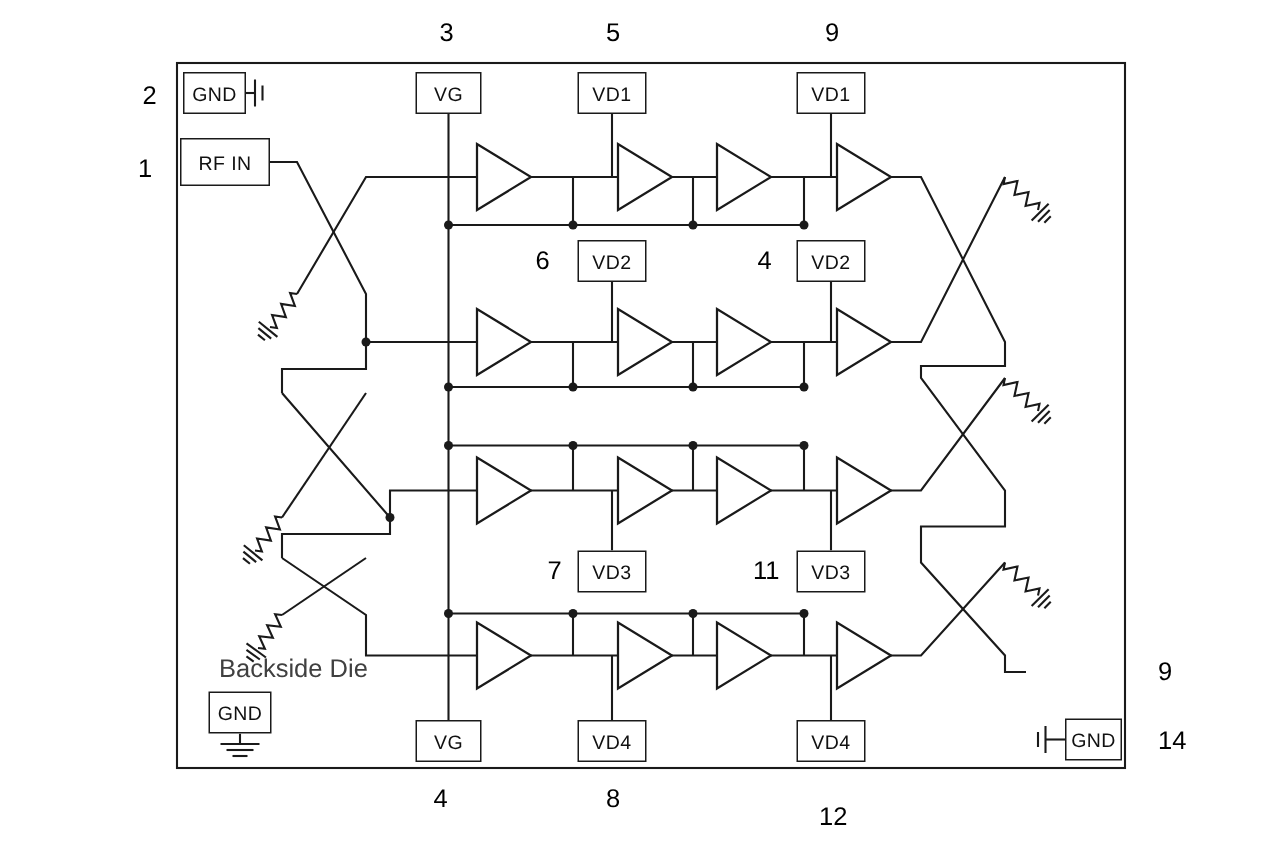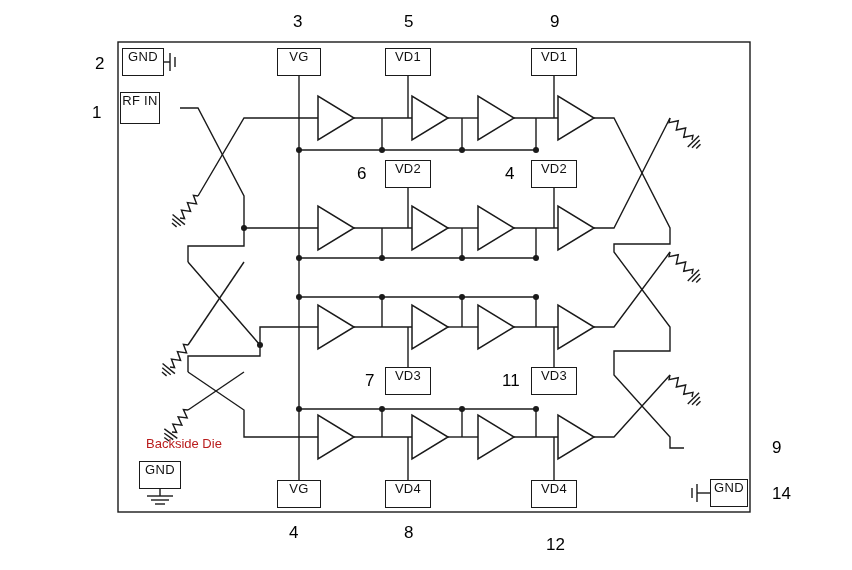--- a/index.html
+++ b/index.html
@@ -1,21 +1,21 @@
 <!DOCTYPE html>
 <html><head>
 <meta charset="utf-8">
 <style>
   *{box-sizing:border-box}
   html,body{margin:0;padding:0;background:#fff;font-family:"Liberation Sans",sans-serif}
   .stage{position:relative;width:852px;height:570px;background:#fff;overflow:hidden}
   .stage svg{position:absolute;left:0;top:0}
-  .pinbox{position:absolute;border:1.5px solid #1a1a1a;background:#fff;display:flex;align-items:flex-start;justify-content:center;font-size:13px;color:#111;letter-spacing:.3px;white-space:nowrap}
+  .pinbox{position:absolute;border:1.5px solid #1a1a1a;background:#fff;display:flex;align-items:center;justify-content:center;font-size:13px;color:#111;letter-spacing:.3px;white-space:nowrap}
   .pinnum{position:absolute;font-size:17px;color:#000;line-height:1}
-  .note{position:absolute;font-size:13px;color:#b91c1c;line-height:1}
+  .note{position:absolute;font-size:17px;color:#404040;line-height:1}
   .wire{fill:none;stroke:#1a1a1a;stroke-width:1.4}
 </style>
 </head>
 <body>
 
 <div class="stage">
 
   <svg id="wires" width="852" height="570" viewBox="0 0 852 570">
       <rect x="118" y="42" width="632" height="470" class="wire"></rect>
       <path d="M180,108 L198,108 L244,196 L244,228 L318,228" class="wire"></path>
@@ -142,21 +142,21 @@
       <line x1="151" y1="500" x2="169" y2="500" class="wire"></line>
       <line x1="155" y1="504" x2="165" y2="504" class="wire"></line>
       <line x1="164" y1="62" x2="170" y2="62" class="wire"></line>
       <line x1="170" y1="53" x2="170" y2="71" class="wire"></line>
       <line x1="175" y1="57" x2="175" y2="67" class="wire"></line>
       <line x1="692" y1="488" x2="692" y2="498" class="wire"></line>
       <line x1="697" y1="484" x2="697" y2="502" class="wire"></line>
       <line x1="697" y1="493" x2="710" y2="493" class="wire"></line>
     </svg>
 
-  <div class="pinbox" style="left:120px;top:92px;width:40px;height:32px">
+  <div class="pinbox" style="left:120px;top:92px;width:60px;height:32px">
       <span>RF IN</span>
     </div>
   <div class="pinbox" style="left:122px;top:48px;width:42px;height:28px">
       <span>GND</span>
     </div>
   <div class="pinbox" style="left:277px;top:48px;width:44px;height:28px">
       <span>VG</span>
     </div>
   <div class="pinbox" style="left:385px;top:48px;width:46px;height:28px">
       <span>VD1</span>

